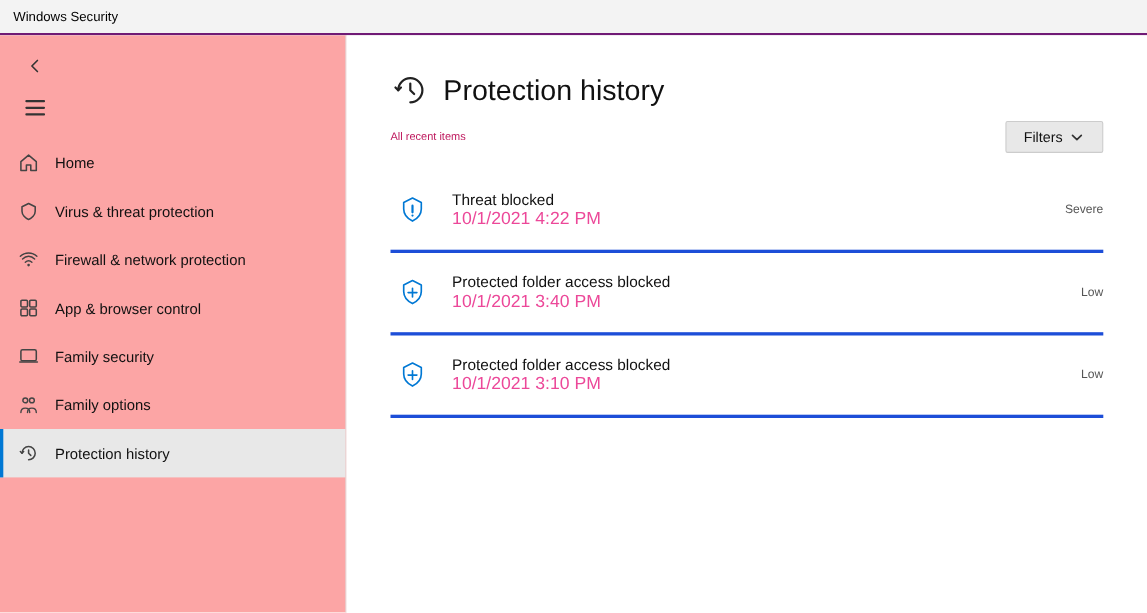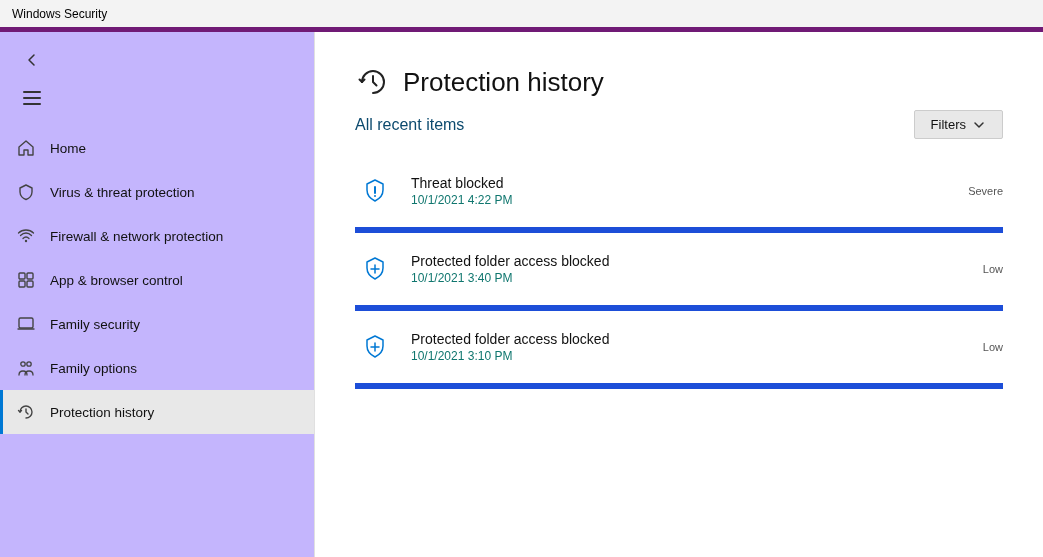--- a/index.html
+++ b/index.html
@@ -13,38 +13,38 @@
       flex-direction: column;
     }
 
     
     .title-bar {
       background: #f3f3f3;
       height: 32px;
       display: flex;
       align-items: center;
       padding: 0 12px;
-      border-bottom: 5px solid #701a75;
+      border-bottom: 2px solid #701a75;
       flex-shrink: 0;
     }
     .title-bar-text {
       font-size: 12px;
       color: #000;
     }
 
     .app-container {
       display: flex;
       flex: 1;
       overflow: hidden;
     }
 
     
     .sidebar {
       width: 315px;
-      background: #c4b5fd;
+      background: #fca5a5;
       display: flex;
       flex-direction: column;
       padding-top: 8px;
       flex-shrink: 0;
       border-right: 1px solid #e0e0e0;
     }
 
     .sidebar-top-controls {
       display: flex;
       flex-direction: column;
@@ -156,22 +156,22 @@
     }
 
     .items-header {
       display: flex;
       align-items: center;
       justify-content: space-between;
       margin-bottom: 16px;
     }
 
     .all-recent-label {
-      font-size: 16px;
-      color: #0c4a6e;
+      font-size: 10px;
+      color: #be185d;
     }
 
     .filters-btn {
       display: flex;
       align-items: center;
       gap: 6px;
       padding: 6px 16px;
       background: #e8e8e8;
       border: 1px solid #ccc;
       border-radius: 2px;
@@ -184,21 +184,21 @@
     .history-list {
       display: flex;
       flex-direction: column;
       gap: 0;
     }
 
     .history-item {
       display: flex;
       align-items: center;
       padding: 16px 0;
-      border-bottom: 6px solid #1d4ed8;
+      border-bottom: 3px solid #1d4ed8;
     }
 
     .item-shield {
       width: 40px;
       height: 40px;
       display: flex;
       align-items: center;
       justify-content: center;
       flex-shrink: 0;
       margin-right: 16px;
@@ -213,22 +213,22 @@
       flex: 1;
     }
 
     .item-title {
       font-size: 14px;
       color: #111;
       font-weight: 400;
     }
 
     .item-date {
-      font-size: 12px;
-      color: #0f766e;
+      font-size: 16px;
+      color: #ec4899;
       margin-top: 2px;
     }
 
     .item-severity {
       font-size: 11px;
       color: #555;
       min-width: 80px;
       text-align: right;
     }
   </style>

